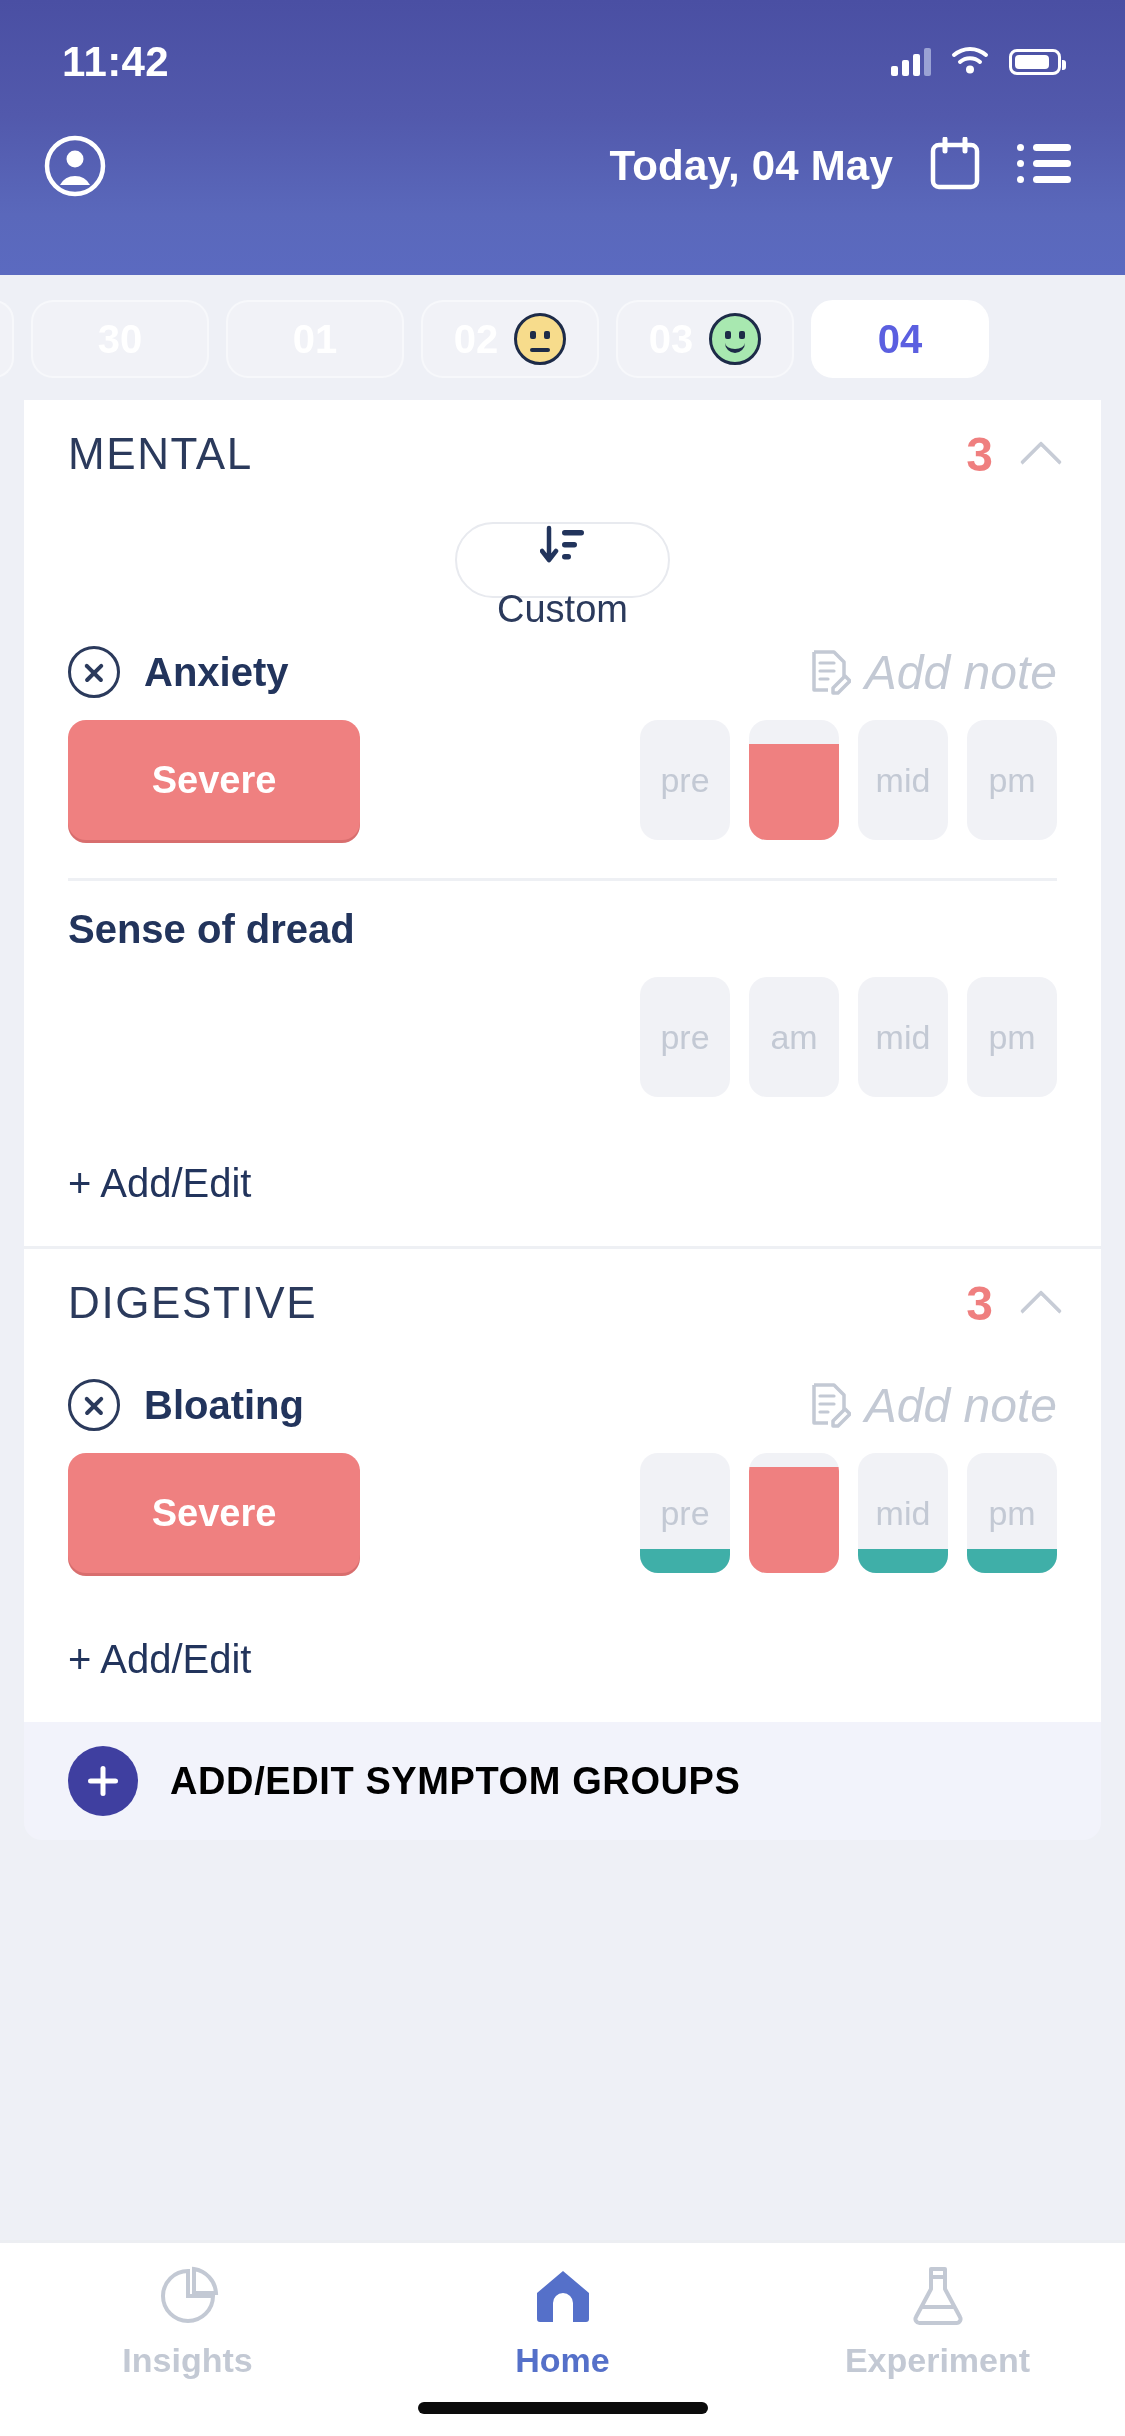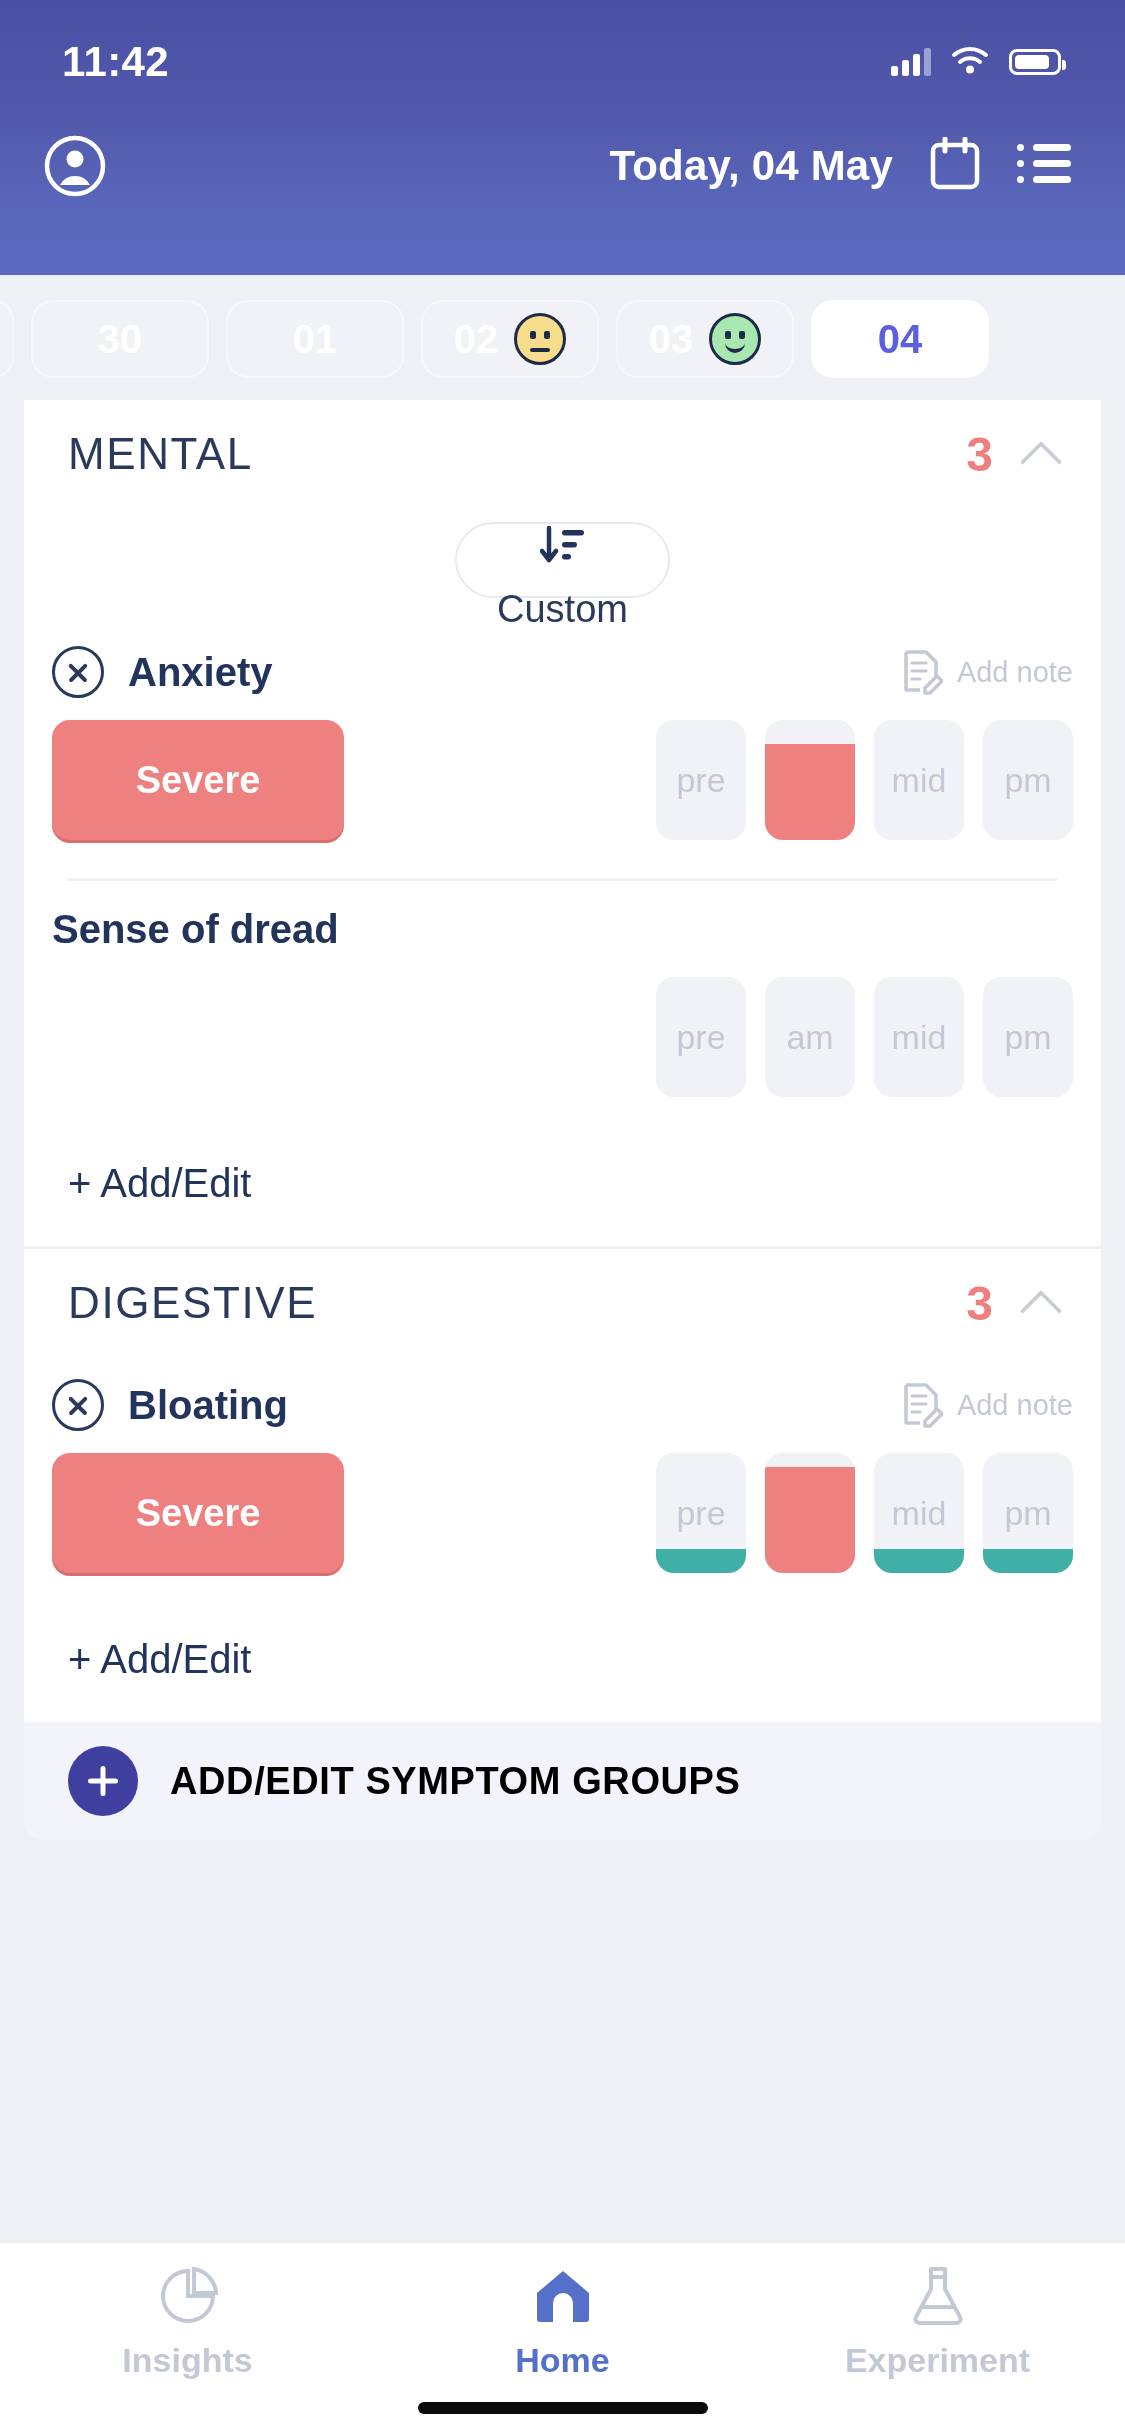--- a/index.html
+++ b/index.html
@@ -92,34 +92,34 @@
   }
 
   .sortwrap { display:flex; justify-content:center; padding:14px 0 26px; }
   .sortpill {
     height:76px; padding:0 40px; border-radius:40px; border:2px solid #e8eaef;
     background:#fff; display:flex; align-items:center; gap:22px;
     font-size:38px; color:#2b3a5c;flex-direction:column;
   }
   .sorticon { width:44px; height:42px; position:relative; flex:0 0 auto; }
 
-  .symptom { padding:0 28px;text-align:center; }
+  .symptom { padding:0 44px;text-align:center; }
   .symhead { display:flex; align-items:center; height:96px; }
   .xcircle {
     width:52px; height:52px; border-radius:50%; border:3px solid #2b3a5c;
     position:relative; flex:0 0 auto; margin-right:24px;
   }
   .xcircle::before,.xcircle::after{
     content:""; position:absolute; left:11px; top:22px; width:24px; height:3.5px;
     background:#2b3a5c; border-radius:2px;
   }
   .xcircle::before{transform:rotate(45deg);} .xcircle::after{transform:rotate(-45deg);}
   .symname { font-size:40px; font-weight:700; color:#22345c; }
   .symspacer{flex:1;}
-  .addnote { display:flex; align-items:center; gap:14px; color:#c3c9d4; font-size:29px;}
+  .addnote { display:flex; align-items:center; gap:14px; color:#c3c9d4; font-size:48px;font-style:italic;}
   .noteicon { width:42px; height:46px; position:relative; flex:0 0 auto;}
 
   .slotrow { display:flex; align-items:flex-start; height:150px; }
   .overall {
     width:292px; height:120px; border-radius:18px; flex:0 0 auto;
     display:flex; align-items:center; justify-content:center;
     font-size:38px; font-weight:700;
   }
   .overall.severe { background:#ef8080; color:#fff; box-shadow:0 3px 0 #d86e6e; }
   .overall.unset {

